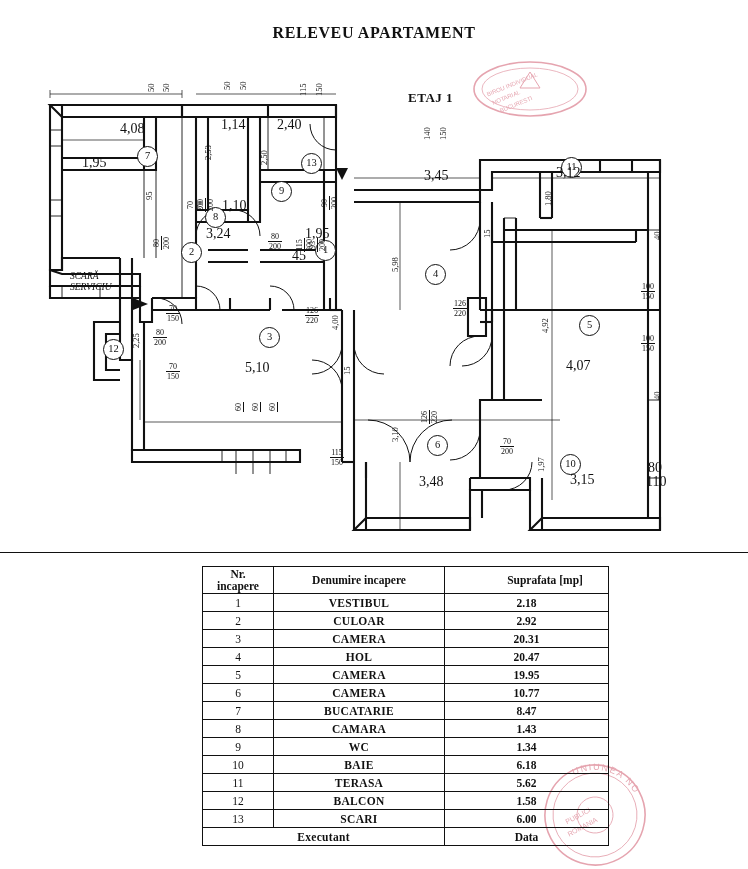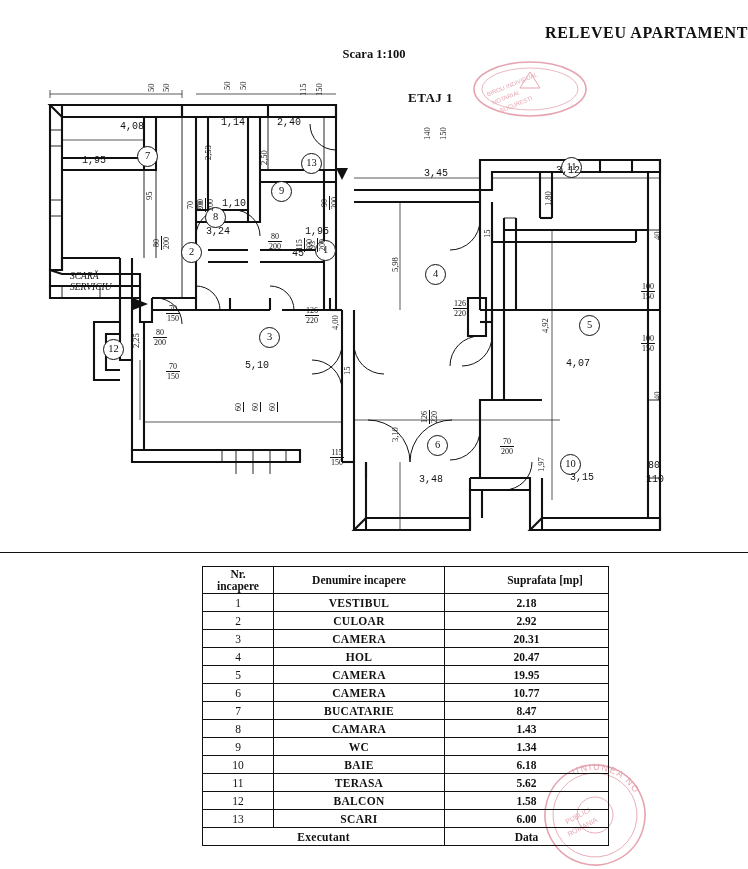--- a/index.html
+++ b/index.html
@@ -1,31 +1,31 @@
 <!DOCTYPE html>
 <html><head>
 <meta charset="utf-8">
 <style>
   html,body{margin:0;padding:0;background:#fff;}
   body{width:748px;height:869px;position:relative;font-family:"Liberation Serif",serif;color:#111;overflow:hidden;}
   #sheet{position:absolute;left:0;top:0;width:748px;height:869px;}
 
-  .title{position:absolute;left:0;top:24px;width:748px;text-align:right;font-weight:bold;font-size:16px;letter-spacing:.6px;}
+  .title{position:absolute;left:0;top:24px;width:748px;text-align:center;font-weight:bold;font-size:16px;letter-spacing:.6px;}
   .subtitle{position:absolute;left:0;top:47px;width:748px;text-align:center;font-weight:bold;font-size:12.5px;}
   .floorlabel{position:absolute;left:408px;top:90px;font-weight:bold;font-size:13px;letter-spacing:.5px;}
 
   .planwrap{position:absolute;left:0;top:60px;width:748px;height:490px;}
   svg{display:block;}
 
   
   .rnum{position:absolute;width:19px;height:19px;border:1.4px solid #111;border-radius:50%;
         font-size:10.5px;line-height:18px;text-align:center;background:#fff;font-family:"Liberation Serif",serif;}
 
   
-  .dim{position:absolute;font-size:10px;font-family:Liberation Mono, monospace;color:#111;white-space:nowrap;}
+  .dim{position:absolute;font-size:14px;font-family:Liberation Serif, serif;color:#111;white-space:nowrap;}
   .dimv{position:absolute;font-size:8.5px;font-family:"Liberation Serif",serif;color:#111;white-space:nowrap;
         transform-origin:left top;transform:rotate(-90deg);}
   .frac{position:absolute;font-size:8px;text-align:center;line-height:9px;font-family:"Liberation Serif",serif;}
   .frac b{display:block;font-weight:normal;border-bottom:1px solid #111;padding:0 1px;}
   .frac i{display:block;font-style:normal;padding:0 1px;}
   .fracv{position:absolute;font-size:8px;text-align:center;line-height:9px;font-family:"Liberation Serif",serif;
          transform-origin:left top;transform:rotate(-90deg);}
   .fracv b{display:block;font-weight:normal;border-bottom:1px solid #111;padding:0 1px;}
   .fracv i{display:block;font-style:normal;padding:0 1px;}
 
@@ -47,21 +47,20 @@
   td.val{font-weight:bold;}
   td.span{font-weight:bold;letter-spacing:.3px;}
   .hr{position:absolute;left:0;top:552px;width:748px;border-top:1.2px solid #111;}
 </style>
 </head>
 <body>
 
 <div id="sheet">
 
   <div class="title">RELEVEU  APARTAMENT</div>
-  <div class="subtitle">Scara 1:100</div>
   <div class="floorlabel">ETAJ 1</div>
 
   <div class="planwrap">
   <svg width="748" height="490" viewBox="0 0 748 490">
     <g fill="none" stroke="#111" stroke-width="2.1" stroke-linejoin="miter">
 
       <path d="M50 45 L50 210 L62 210 L62 45 Z"></path>
       <path d="M50 45 L182 45 L182 57 L62 57 Z"></path>
       <path d="M50 210 L62 210 L62 198 L120 198"></path>
       <path d="M120 198 L120 300 L132 300 L132 198"></path>

